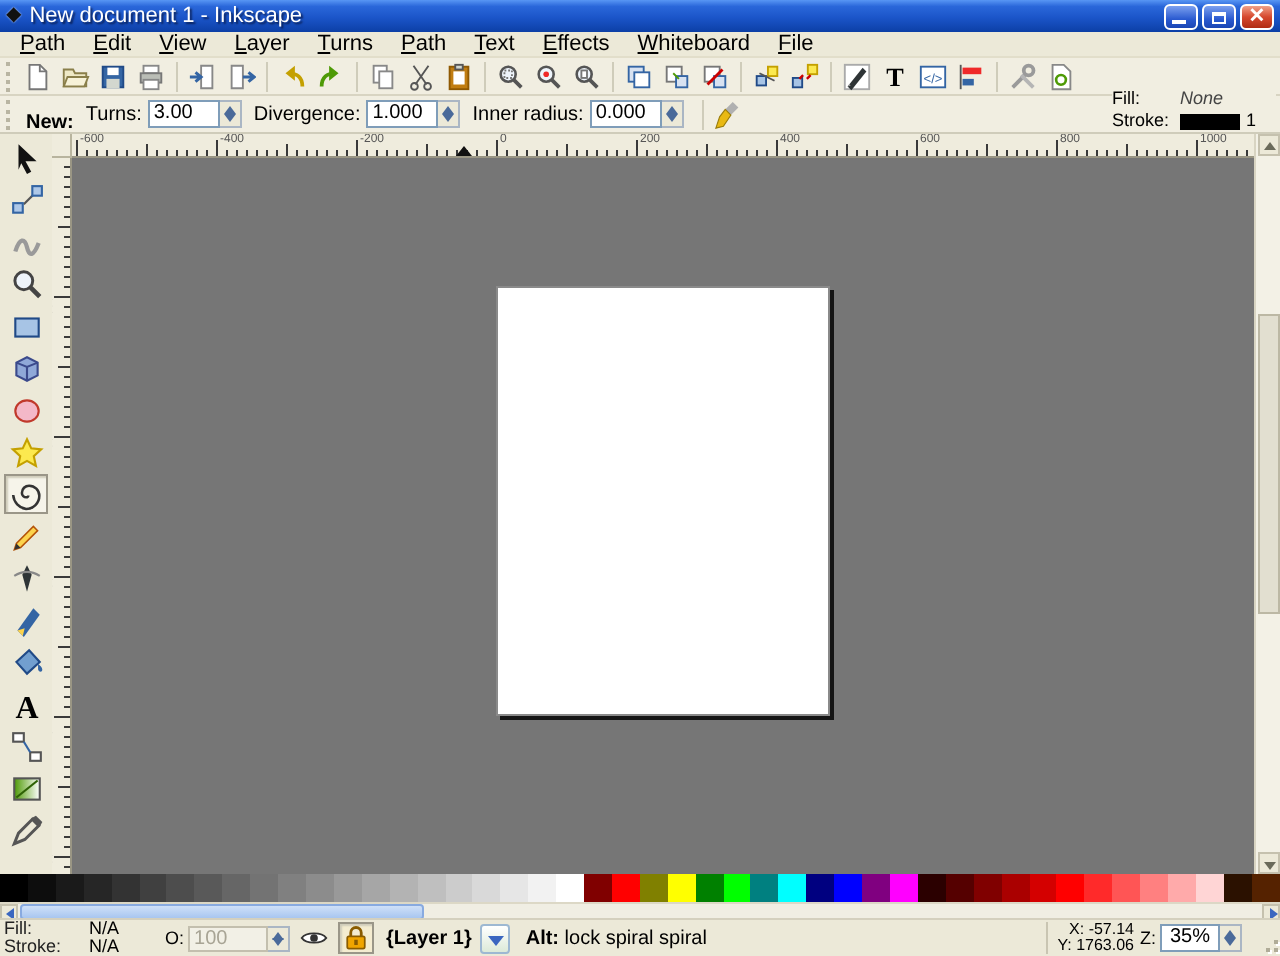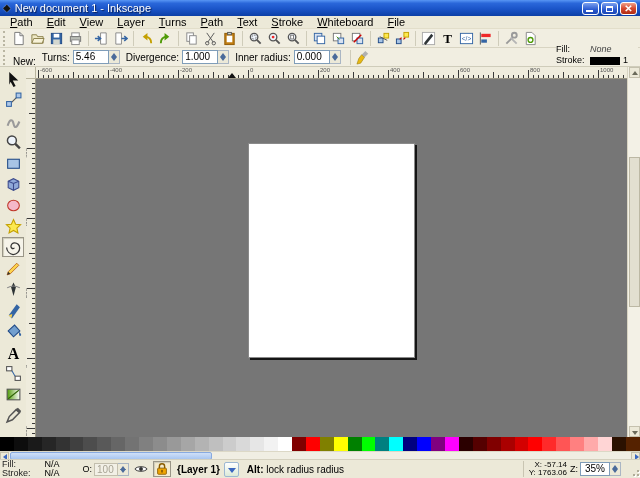--- a/index.html
+++ b/index.html
@@ -30,21 +30,21 @@
   
   .toolbar { position:absolute; left:0; top:29px; width:640px; height:19px; background:#f1eee1;
     display:flex; align-items:center; border-bottom:1px solid #d8d4c2; padding-left:2px; }
   .grip { width:3px; height:15px; margin:0 3px 0 1px; border-left:2px dotted #b9b5a2; }
   .tb-btn { width:19px; height:17px; display:flex; align-items:center; justify-content:center; }
   .tb-btn svg { width:15px; height:15px; }
   .vsep { width:1px; height:15px; background:#cfccba; margin:0 3px; }
 
   .optsbar { position:absolute; left:0; top:48px; width:640px; height:19px; background:#f1eee1;
     display:flex; align-items:center; border-bottom:1px solid #cfccba; padding-left:2px; font-size:10px; }
-  .ctx-label { font-weight:normal; margin:8px 6px 0 4px;text-align:center; }
+  .ctx-label { font-weight:bold; margin:8px 6px 0 4px;text-align:center; }
   .opt-field { display:flex; align-items:center; margin-right:6px; }
   .opt-field .fl { margin-right:3px; }
   .spinbox { display:flex; align-items:stretch; height:14px; }
   .spin-value { width:36px; background:#fff; border:1px solid #7f9db9; font-size:10px; line-height:12px; padding:0 2px; }
   .spinner { width:11px; display:flex; flex-direction:column; border:1px solid #aab6c4; border-left:none; background:#ece9d8; }
   .spinner i { flex:1; position:relative; }
   .spinner i::after { content:""; position:absolute; left:2px; border-left:3px solid transparent; border-right:3px solid transparent; }
   .spinner .up::after { top:2px; border-bottom:4px solid #4a6a9a; }
   .spinner .dn::after { bottom:2px; border-top:4px solid #4a6a9a; }
   .spinbox.disabled .spin-value { color:#a8a495; background:#f2f0e6; border-color:#c3bfae; }
@@ -99,21 +99,21 @@
 
   
   .statusbar { position:absolute; left:0; top:459px; width:640px; height:19px; background:#ece9d8; border-top:1px solid #d4d0be;
     display:flex; align-items:center; font-size:9px; }
   .fs-block { display:flex; margin-left:2px; line-height:9px; }
   .fs-labels div, .fs-values div { height:9px; }
   .fs-labels { color:#222; }
   .fs-values { margin-left:14px; width:28px; }
   .op-block { display:flex; align-items:center; margin-left:10px; }
   .op-block .spinbox { height:13px; }
-  .op-block .spin-value { width:24px; }
+  .op-block .spin-value { width:40px; }
   .sb-btn { width:18px; height:16px; margin-left:3px; display:flex; align-items:center; justify-content:center; border:1px solid transparent; }
   .sb-btn svg { width:14px; height:14px; }
   .sb-btn.pressed { border:1px solid #9a9688; background:#f4ecd0; box-shadow:inset 1px 1px 1px #cfccba; }
   .layer-name { font-weight:bold; font-size:10px; margin:0 4px 0 6px; }
   .combo-arrow { width:15px; height:15px; background:linear-gradient(180deg,#fff,#dcead8); border:1px solid #9db8d2; border-radius:2px; position:relative; }
   .combo-arrow::after { content:""; position:absolute; left:3px; top:5px; border-left:4px solid transparent; border-right:4px solid transparent; border-top:5px solid #3a66c0; }
   .hint { font-size:10px; margin-left:8px; flex:1; white-space:nowrap; }
   .hint b { font-weight:bold; }
   .coords { display:flex; flex-direction:column; line-height:8px; font-size:8px; text-align:right; margin-right:3px; border-left:1px solid #c9c5b2; padding-left:5px; }
   .coords span { white-space:pre; }
@@ -145,21 +145,21 @@
   </div>
 
   <div class="menubar" id="menubar">
       <span class="menu-item">Path</span>
       <span class="menu-item">Edit</span>
       <span class="menu-item">View</span>
       <span class="menu-item">Layer</span>
       <span class="menu-item">Turns</span>
       <span class="menu-item">Path</span>
       <span class="menu-item">Text</span>
-      <span class="menu-item">Stroke</span>
+      <span class="menu-item">Effects</span>
       <span class="menu-item">Whiteboard</span>
       <span class="menu-item">File</span>
     </div>
 
   <div class="toolbar" id="cmdbar">
       <span class="grip"></span>
       <span class="tb-btn">
         <svg viewBox="0 0 16 16">
           <path d="M4 1.5h5.5L13 5v9.5H4z" fill="#fff" stroke="#777"></path>
           <path d="M9.5 1.5V5H13" fill="none" stroke="#777"></path>
@@ -332,21 +332,21 @@
       </span>
     </div>
 
   <div class="optsbar">
     <span class="grip"></span>
     <span class="ctx-label">New:</span>
     <span id="opt-fields" style="display:flex;align-items:center;">
         <span class="opt-field">
           <span class="fl">Turns:</span>
           <span class="spinbox">
-            <span class="spin-value">5.46</span>
+            <span class="spin-value">3.00</span>
             <span class="spinner">
               <i class="up"></i>
               <i class="dn"></i>
             </span>
           </span>
         </span>
         <span class="opt-field">
           <span class="fl">Divergence:</span>
           <span class="spinbox">
             <span class="spin-value">1.000</span>
@@ -796,21 +796,21 @@
     </span>
     <span class="sb-btn pressed">
       <svg viewBox="0 0 16 16">
         <rect x="3" y="7" width="10" height="7" rx="1" fill="#f0a500" stroke="#8a5c00"></rect>
         <path d="M5 7V5a3 3 0 0 1 6 0v2" fill="none" stroke="#8a5c00" stroke-width="1.6"></path>
         <rect x="7" y="9" width="2" height="3" fill="#8a5c00"></rect>
       </svg>
     </span>
     <span class="layer-name">{Layer 1}</span>
     <span class="combo-arrow"></span>
-    <span class="hint"><b>Alt:</b><span> lock radius radius</span></span>
+    <span class="hint"><b>Alt:</b><span> lock spiral spiral</span></span>
     <span class="coords">
       <span><span>X:</span> <span>-57.14</span></span>
       <span><span>Y:</span> <span>1763.06</span></span>
     </span>
     <span class="zoom-block">
       <span class="zl">Z:</span>
       <span class="spinbox">
         <span class="spin-value">35%</span>
         <span class="spinner">
             <i class="up"></i>

